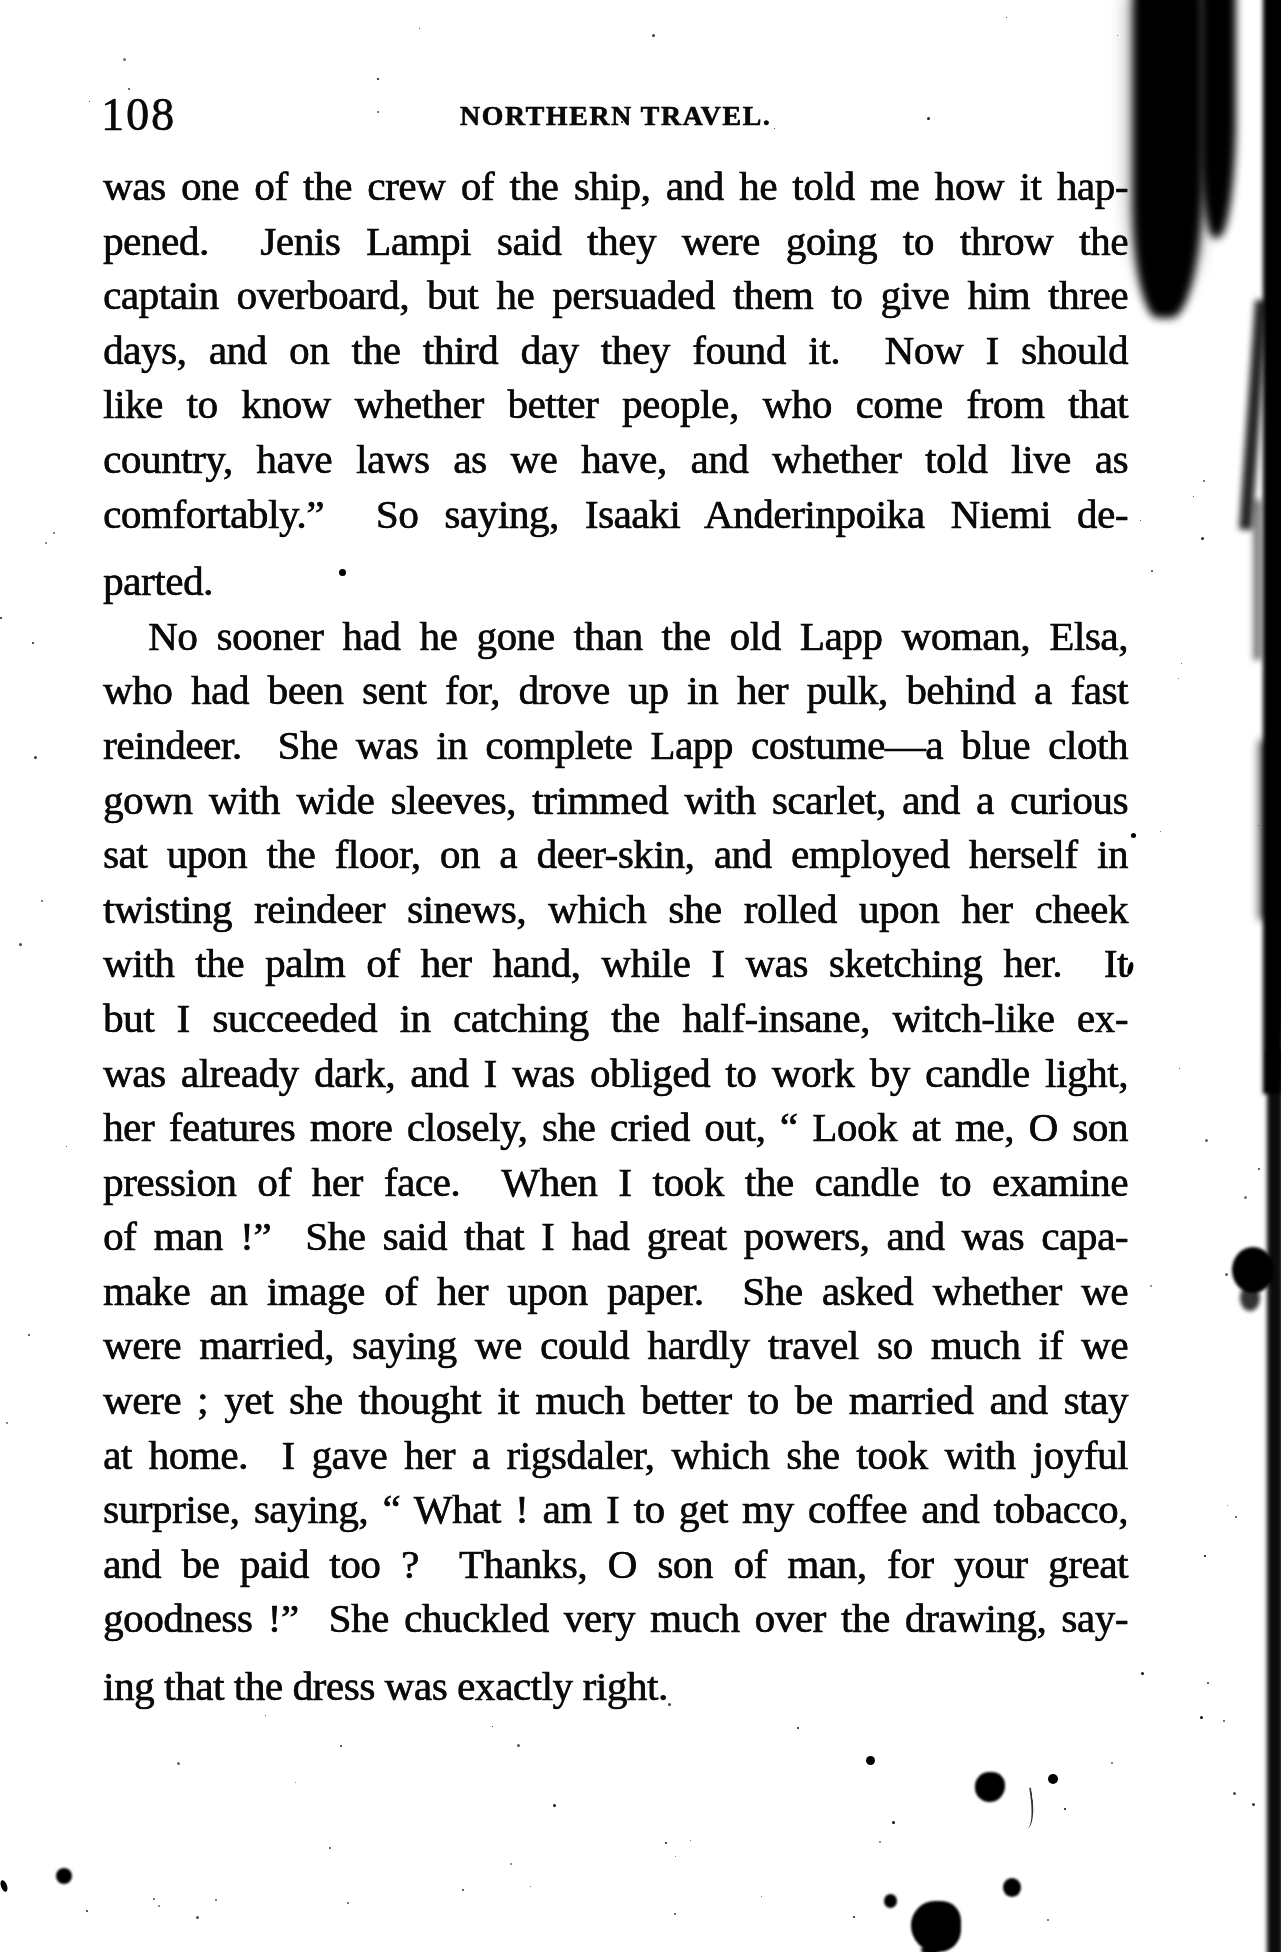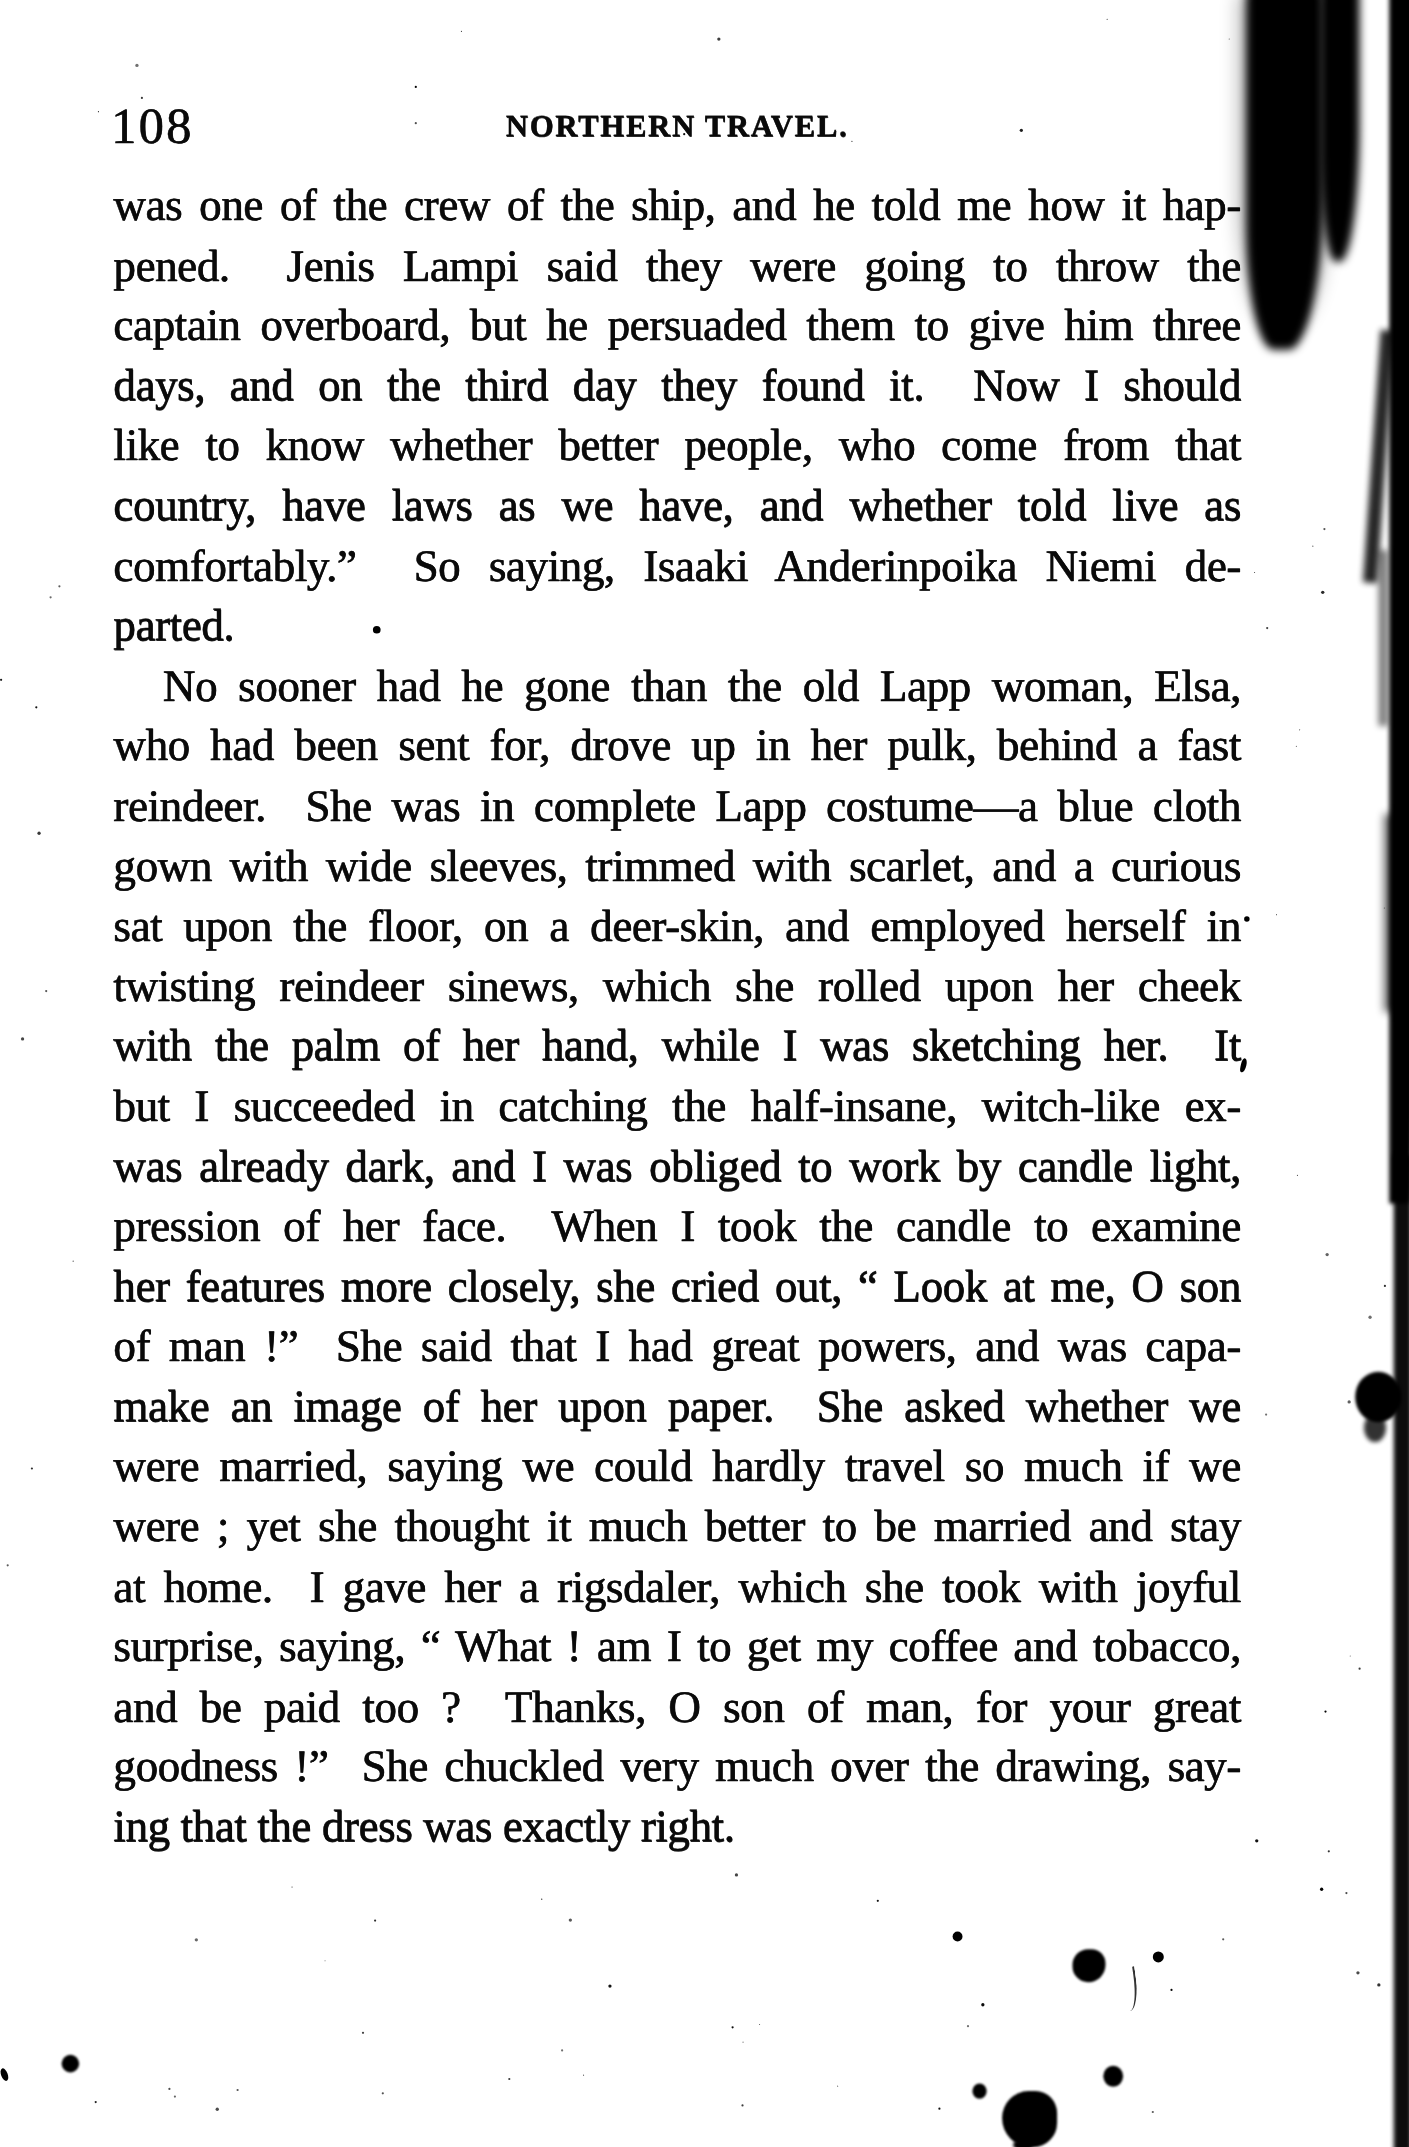--- a/index.html
+++ b/index.html
@@ -23,21 +23,21 @@
     text-shadow:0.4px 0.3px 0.4px rgba(0,0,0,.8);
   }
   
   #text-block{
     position:absolute;left:103px;top:159px;width:1025px;
     font-size:41px;line-height:54.6px;letter-spacing:-0.4px;
     -webkit-text-stroke:0.45px currentColor;
     text-shadow:0.45px 0.3px 0.45px rgba(0,0,0,.85);
   }
   .line{white-space:nowrap;text-align:justify;text-align-last:justify;height:54.6px;}
-  .line.no-just{text-align-last:left;}
+  .line.no-just{text-align-last:left;margin-top:13px;}
   .line.indent{text-indent:45px;}
   
   .ink{position:absolute;background:#000;}
   .r50{border-radius:50%;}
 </style>
 </head>
 <body>
 
 <div id="page">
 
@@ -55,22 +55,22 @@
       <div class="line no-just">parted.</div>
       <div class="line indent">No sooner had he gone than the old Lapp woman, Elsa,</div>
       <div class="line">who had been sent for, drove up in her pulk, behind a fast</div>
       <div class="line">reindeer.&nbsp; She was in complete Lapp costume—a blue cloth</div>
       <div class="line">gown with wide sleeves, trimmed with scarlet, and a curious</div>
       <div class="line">sat upon the floor, on a deer-skin, and employed herself in</div>
       <div class="line">twisting reindeer sinews, which she rolled upon her cheek</div>
       <div class="line">with the palm of her hand, while I was sketching her.&nbsp; It</div>
       <div class="line">but I succeeded in catching the half-insane, witch-like ex-</div>
       <div class="line">was already dark, and I was obliged to work by candle light,</div>
+      <div class="line">her features more closely, she cried out, “ Look at me, O son</div>
       <div class="line">pression of her face.&nbsp; When I took the candle to examine</div>
-      <div class="line">her features more closely, she cried out, “ Look at me, O son</div>
       <div class="line">of man !”&nbsp; She said that I had great powers, and was capa-</div>
       <div class="line">make an image of her upon paper.&nbsp; She asked whether we</div>
       <div class="line">were married, saying we could hardly travel so much if we</div>
       <div class="line">were ; yet she thought it much better to be married and stay</div>
       <div class="line">at home.&nbsp; I gave her a rigsdaler, which she took with joyful</div>
       <div class="line">surprise, saying, “ What ! am I to get my coffee and tobacco,</div>
       <div class="line">and be paid too ?&nbsp; Thanks, O son of man, for your great</div>
       <div class="line">goodness !”&nbsp; She chuckled very much over the drawing, say-</div>
       <div class="line no-just">ing that the dress was exactly right.</div>
     </div>

